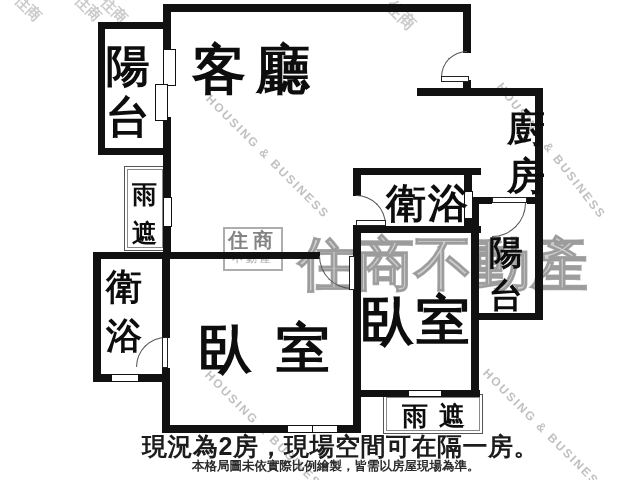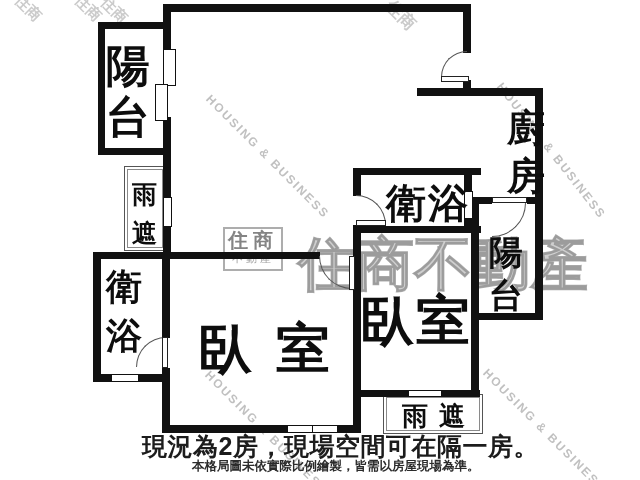--- a/index.html
+++ b/index.html
@@ -120,20 +120,21 @@
 
   <div class="arc arc-tr z30" style="left:356px;top:195px;width:30px;height:30px;"></div>
   <div class="leaf z30" style="left:356px;top:220px;width:30px;height:6px;"></div>
 
   <div class="arc arc-bl z30" style="left:319px;top:256px;width:33px;height:33px;"></div>
   <div class="leaf z30" style="left:349px;top:256px;width:6px;height:34px;"></div>
 
   <div class="arc arc-tl z30" style="left:136px;top:337px;width:30px;height:30px;"></div>
   <div class="leaf z30" style="left:162px;top:337px;width:6px;height:31px;"></div>
 
+  <div class="room-label" style="left:192px;top:34px;font-size:54px;letter-spacing:10px;">客廳</div>
   <div class="room-label vtext" style="left:491px;top:104px;width:40px;font-size:38px;line-height:48px;margin-left:16px;">廚房</div>
   <div class="room-label" style="left:386px;top:176px;font-size:40px;letter-spacing:2px;">衛浴</div>
   <div class="room-label vtext" style="left:106px;top:40px;width:48px;font-size:44px;line-height:51px;">陽台</div>
   <div class="room-label vtext" style="left:489px;top:231px;width:36px;font-size:34px;line-height:43px;">陽台</div>
   <div class="room-label vtext" style="left:106px;top:262px;width:40px;font-size:36px;line-height:49px;">衛浴</div>
   <div class="room-label" style="left:198px;top:313px;font-size:54px;letter-spacing:24px;">臥室</div>
   <div class="room-label" style="left:360px;top:285px;font-size:54px;letter-spacing:2px;">臥室</div>
   <div class="room-label vtext" style="left:132px;top:175px;width:27px;font-size:25px;line-height:39px;font-weight:bold;">雨遮</div>
   <div class="room-label" style="left:402px;top:399px;font-size:26px;letter-spacing:11px;">雨遮</div>
 

